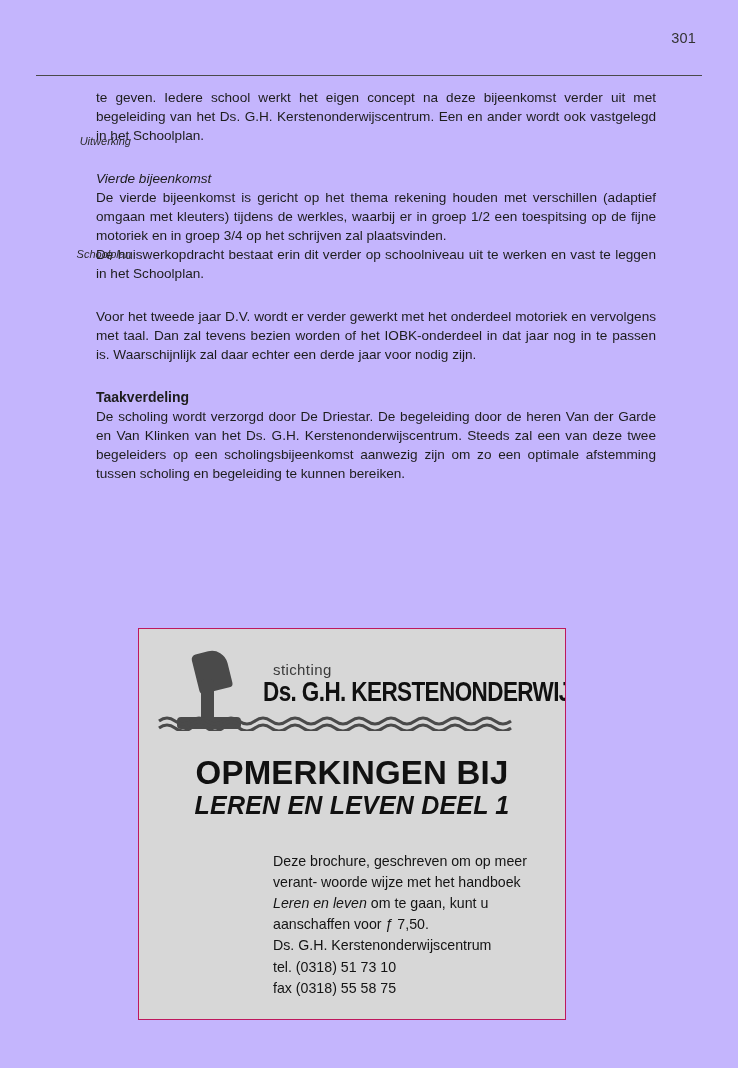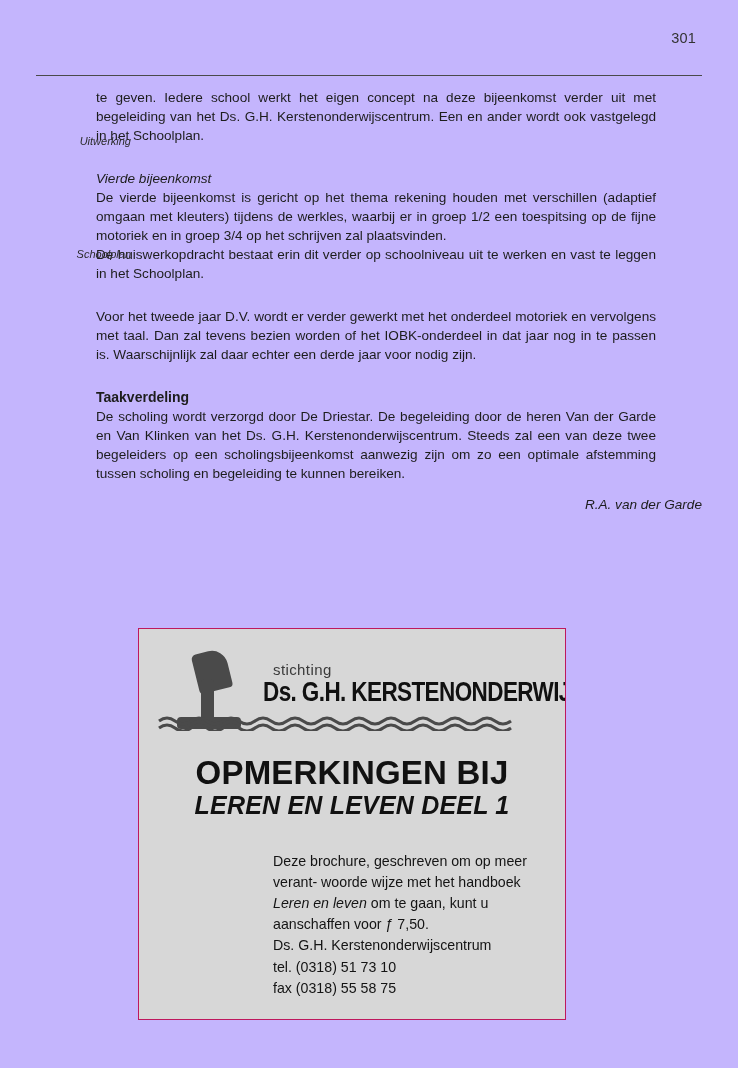--- a/index.html
+++ b/index.html
@@ -261,21 +261,20 @@
 
     <div class="gap-md"></div>
 
     <div class="block">
       <div class="body-col">
         <p class="bold-head">Taakverdeling</p>
         <p>De scholing wordt verzorgd door De Driestar. De begeleiding door de heren Van der Garde en Van Klinken van het Ds. G.H. Kerstenonderwijscentrum. Steeds zal een van deze twee begeleiders op een scholingsbijeenkomst aanwezig zijn om zo een optimale afstemming tussen scholing en begeleiding te kunnen bereiken.</p>
       </div>
     </div>
 
-    <div class="signature">R.A. van der Garde</div>
 
   </div>
 
   <div class="ad">
     <div class="ad-inner">
 
       <div class="gavel">
         <div class="head"></div>
         <div class="handle"></div>
         <div class="base"></div>

